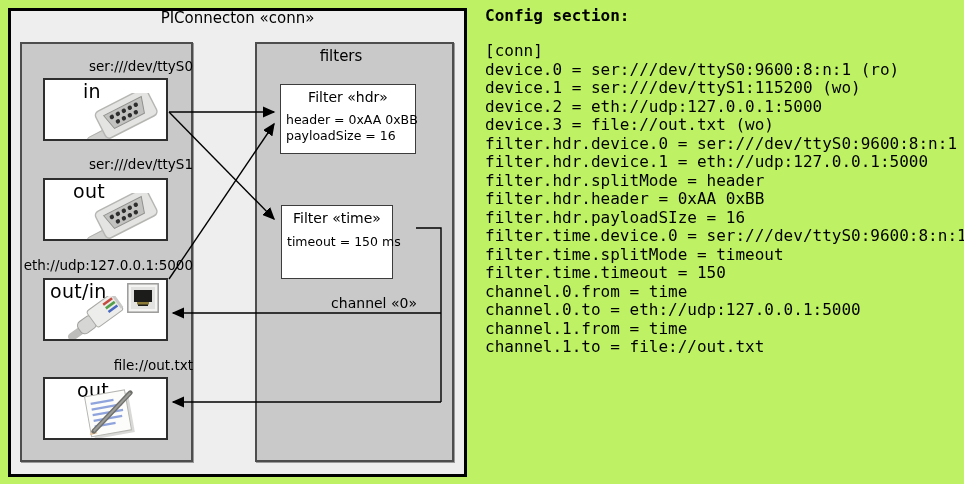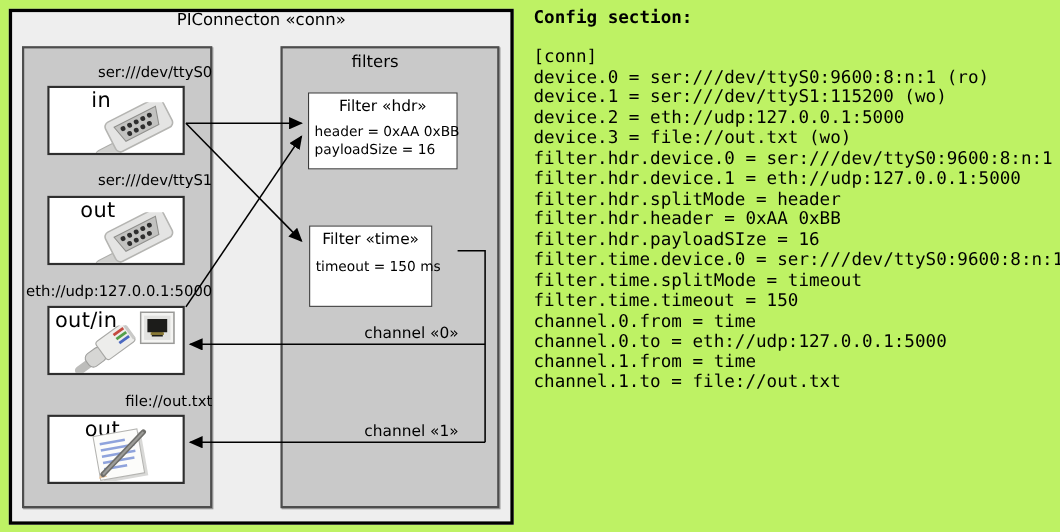--- a/index.html
+++ b/index.html
@@ -163,21 +163,20 @@
     <div class="filter-prop fp-0">header = 0xAA 0xBB</div>
     <div class="filter-prop fp-1">payloadSize = 16</div>
   </div>
 
   <div class="filter-box fbox-time">
     <div class="filter-title">Filter «time»</div>
     <div class="filter-prop fp-t">timeout = 150 ms</div>
   </div>
 
   <div class="ch-label ch-0">channel «0»</div>
-  <div class="ch-label ch-1">channel «1»</div>
 
   <svg class="wires" viewBox="0 0 480 484">
     <defs>
       <marker id="arr" markerWidth="10" markerHeight="8" refX="8" refY="4" orient="auto">
         <path d="M0,0 L9,4 L0,8 z" fill="#000"></path>
       </marker>
     </defs>
     <path d="M169,112 L274,112" stroke="#000" stroke-width="1.4" fill="none" marker-end="url(#arr)"></path>
     <path d="M169,112 L274,219" stroke="#000" stroke-width="1.4" fill="none" marker-end="url(#arr)"></path>
     <path d="M169,279 L274,124" stroke="#000" stroke-width="1.4" fill="none" marker-end="url(#arr)"></path>

